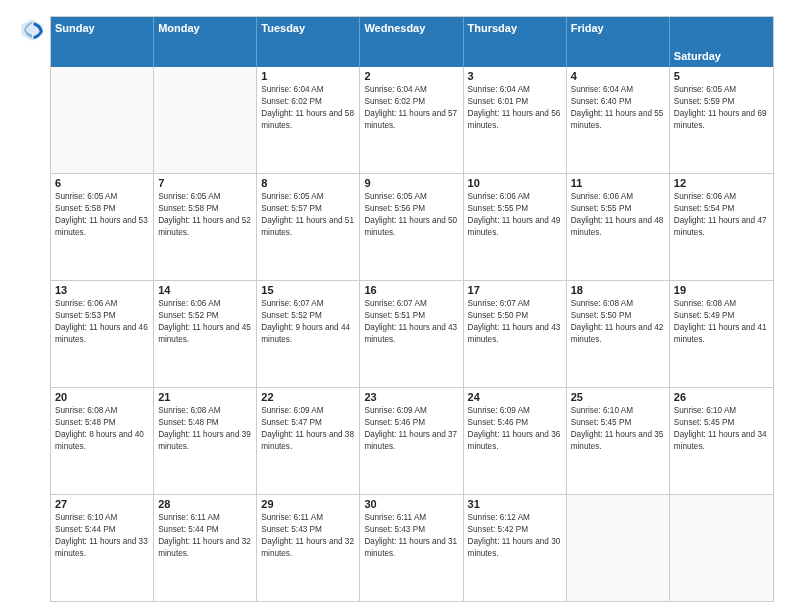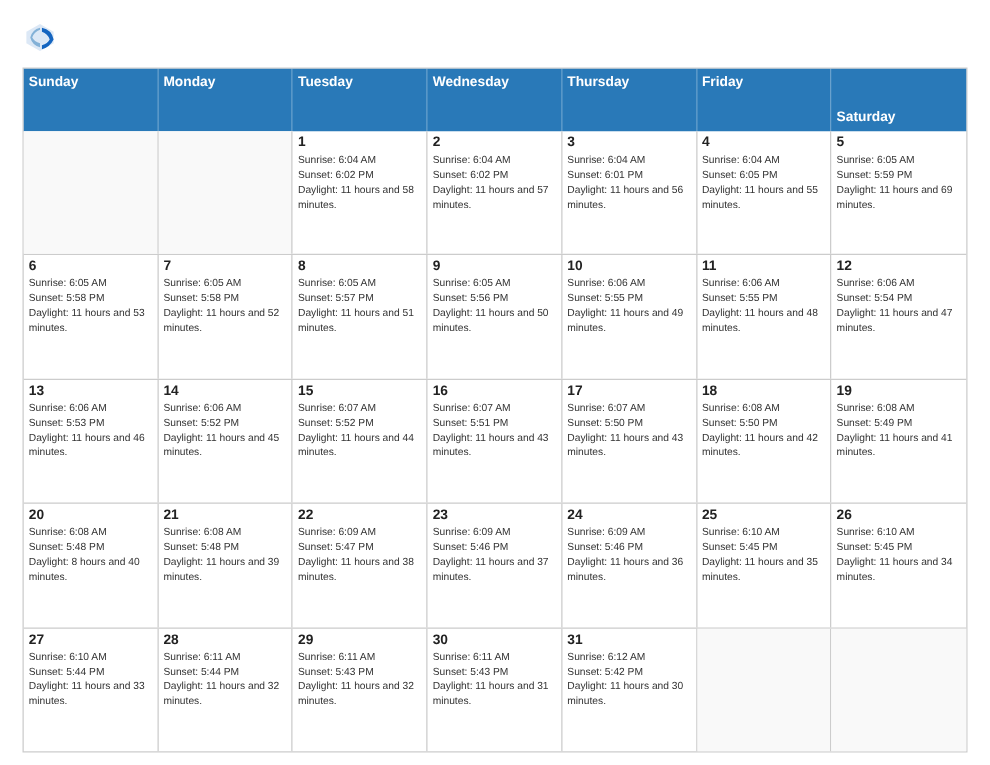--- a/index.html
+++ b/index.html
@@ -8,21 +8,20 @@
       height: 612px;
       font-family: Arial, sans-serif;
       background: #fff;
       overflow: hidden;
     }
     .page {
       width: 792px;
       height: 612px;
       padding: 16px 18px 10px 18px;
       display: flex;
-      flex-direction: column;
     }
     .header {
       display: flex;
       justify-content: space-between;
       align-items: flex-start;
       margin-bottom: 10px;
     }
     .logo {
       display: flex;
       align-items: center;
@@ -156,21 +155,21 @@
           </div>
           <div class="cal-cell">
             <div class="day-num">3</div>
             <div class="cell-line">Sunrise: 6:04 AM</div>
             <div class="cell-line">Sunset: 6:01 PM</div>
             <div class="cell-line">Daylight: 11 hours and 56 minutes.</div>
           </div>
           <div class="cal-cell">
             <div class="day-num">4</div>
             <div class="cell-line">Sunrise: 6:04 AM</div>
-            <div class="cell-line">Sunset: 6:05 PM</div>
+            <div class="cell-line">Sunset: 6:40 PM</div>
             <div class="cell-line">Daylight: 11 hours and 55 minutes.</div>
           </div>
           <div class="cal-cell">
             <div class="day-num">5</div>
             <div class="cell-line">Sunrise: 6:05 AM</div>
             <div class="cell-line">Sunset: 5:59 PM</div>
             <div class="cell-line">Daylight: 11 hours and 69 minutes.</div>
           </div>
         </div>
         <div class="cal-row">
@@ -227,21 +226,21 @@
           <div class="cal-cell">
             <div class="day-num">14</div>
             <div class="cell-line">Sunrise: 6:06 AM</div>
             <div class="cell-line">Sunset: 5:52 PM</div>
             <div class="cell-line">Daylight: 11 hours and 45 minutes.</div>
           </div>
           <div class="cal-cell">
             <div class="day-num">15</div>
             <div class="cell-line">Sunrise: 6:07 AM</div>
             <div class="cell-line">Sunset: 5:52 PM</div>
-            <div class="cell-line">Daylight: 11 hours and 44 minutes.</div>
+            <div class="cell-line">Daylight: 9 hours and 44 minutes.</div>
           </div>
           <div class="cal-cell">
             <div class="day-num">16</div>
             <div class="cell-line">Sunrise: 6:07 AM</div>
             <div class="cell-line">Sunset: 5:51 PM</div>
             <div class="cell-line">Daylight: 11 hours and 43 minutes.</div>
           </div>
           <div class="cal-cell">
             <div class="day-num">17</div>
             <div class="cell-line">Sunrise: 6:07 AM</div>

